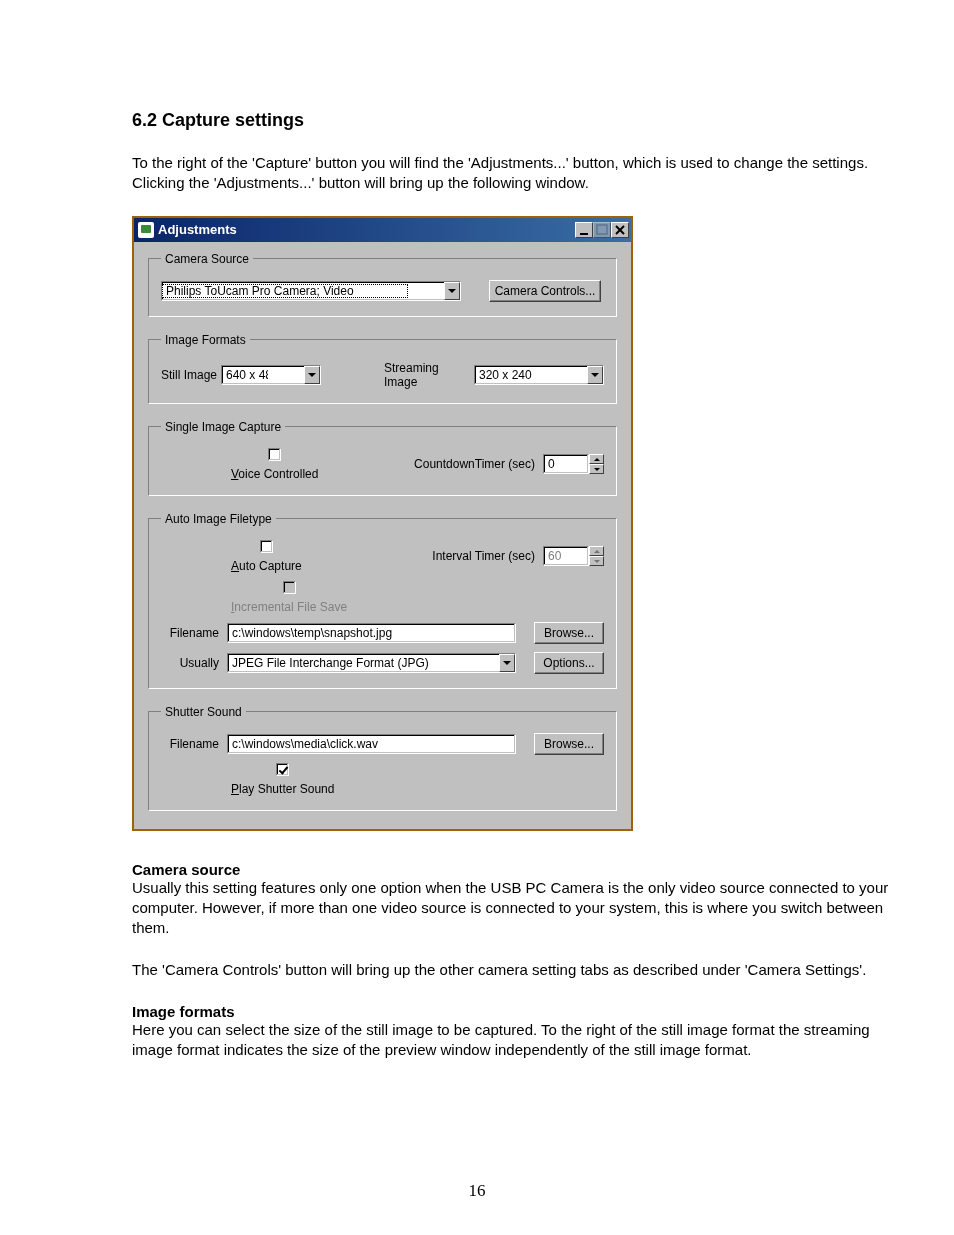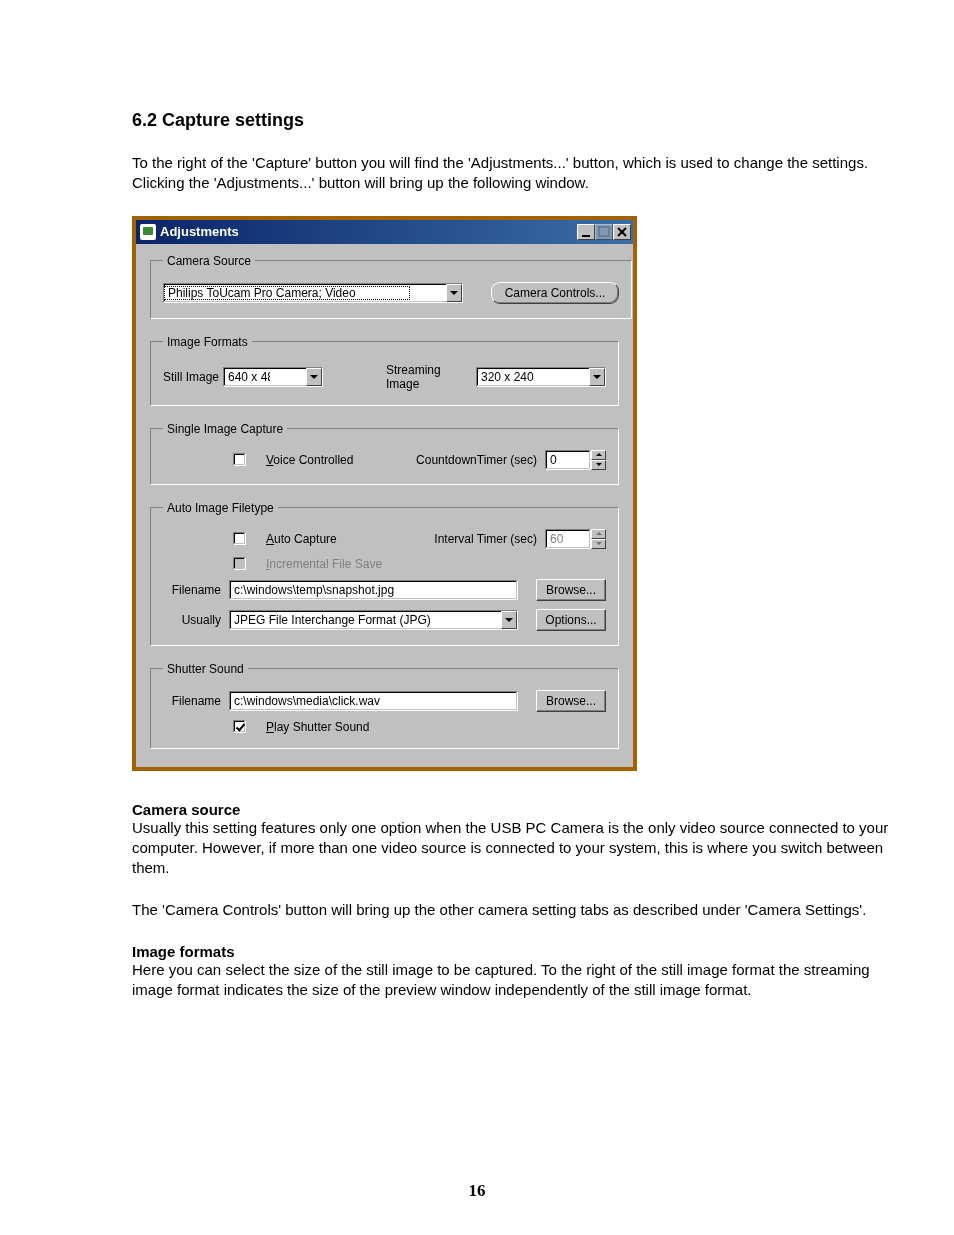--- a/index.html
+++ b/index.html
@@ -28,21 +28,21 @@
   }
   .para-block { margin-bottom: 22px; }
   .subhead {
     font-weight: bold;
   }
 
   
   .window {
     width: 497px;
     margin: 8px 0 30px 0;
-    border: 4px solid #a16207;
+    border: 2px solid #a16207;
     background: #701a75;
     font-family: "MS Sans Serif", Tahoma, Arial, sans-serif;
     font-size: 12px;
     color: #000;
   }
   .titlebar {
     background: linear-gradient(to right, #0a246a, #3a6ea5);
     color: #fff;
     display: flex;
     align-items: center;
@@ -175,22 +175,23 @@
     padding: 0 6px;
     display: inline-flex;
     align-items: center;
     justify-content: center;
     box-sizing: border-box;
     white-space: nowrap;
   }
   .w-check {
     display: inline-flex;
     align-items: center;
-    gap: 20px;
-    font-size: 12px;
+    gap: 6px;
+    font-size: 12px;
+    flex-direction: column;
   }
   .w-check .box {
     width: 13px; height: 13px;
     background: #fff;
     border: 1px solid #808080;
     border-right-color: #fff;
     border-bottom-color: #fff;
     box-shadow: inset -1px -1px 0 #c0c0c0, inset 1px 1px 0 #000;
     box-sizing: border-box;
     position: relative;
@@ -246,21 +247,20 @@
   .label-right { text-align: right; }
 
   .page-number {
     position: absolute;
     bottom: 34px;
     left: 0;
     width: 100%;
     text-align: center;
     font-family: "Times New Roman", serif;
     font-size: 17px;
-    font-weight: bold;
   }
 </style>
 </head>
 <body>
 
 <div class="page">
 
   <h2 class="section-title">6.2 Capture settings</h2>
 
   <div class="para-block">
@@ -296,21 +296,21 @@
       <fieldset>
         <legend>Camera Source</legend>
         <div class="row">
           <div class="w-select" style="width:300px;">
             <span class="sel-text" style="background:#fff; outline:1px dotted #000; outline-offset:-1px;">Philips ToUcam Pro Camera; Video</span>
             <span class="sel-caret">
                 <span class="caret-down"></span>
               </span>
           </div>
           <div style="width:28px;"></div>
-          <div class="w-button underline-first" style="width:128px;border-radius:9px;">Camera Controls...</div>
+          <div class="w-button underline-first" style="width:112px;">Camera Controls...</div>
         </div>
       </fieldset>
 
       <fieldset>
         <legend>Image Formats</legend>
         <div class="row">
           <span style="width:60px;">Still Image</span>
           <div class="w-select" style="width:100px;">
             <span class="sel-text">640 x 480</span>
             <span class="sel-caret">

